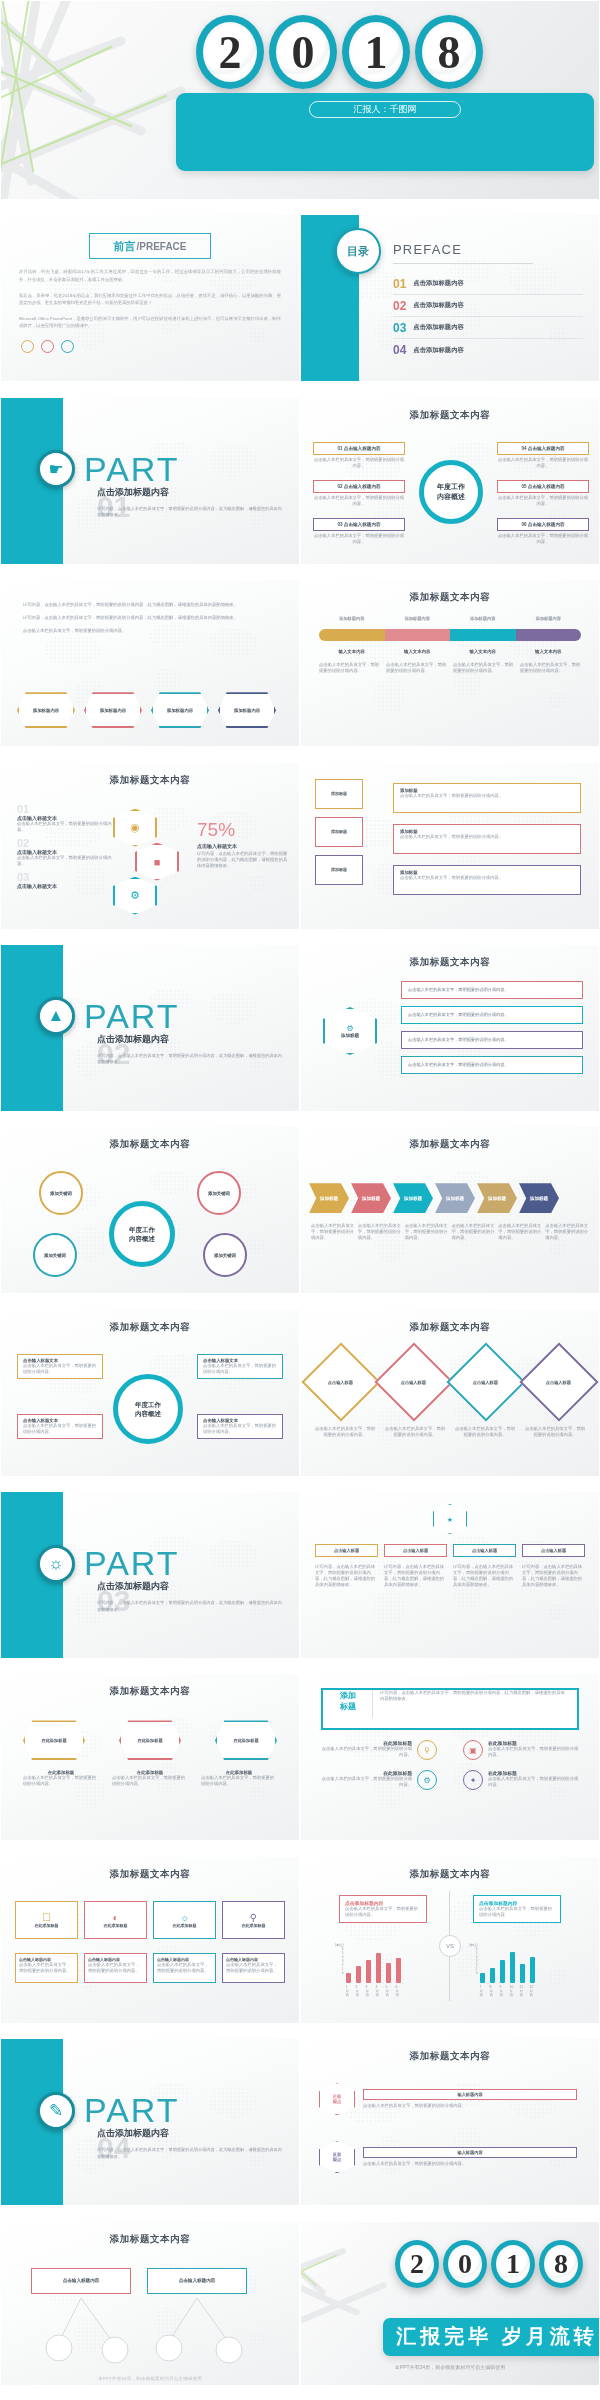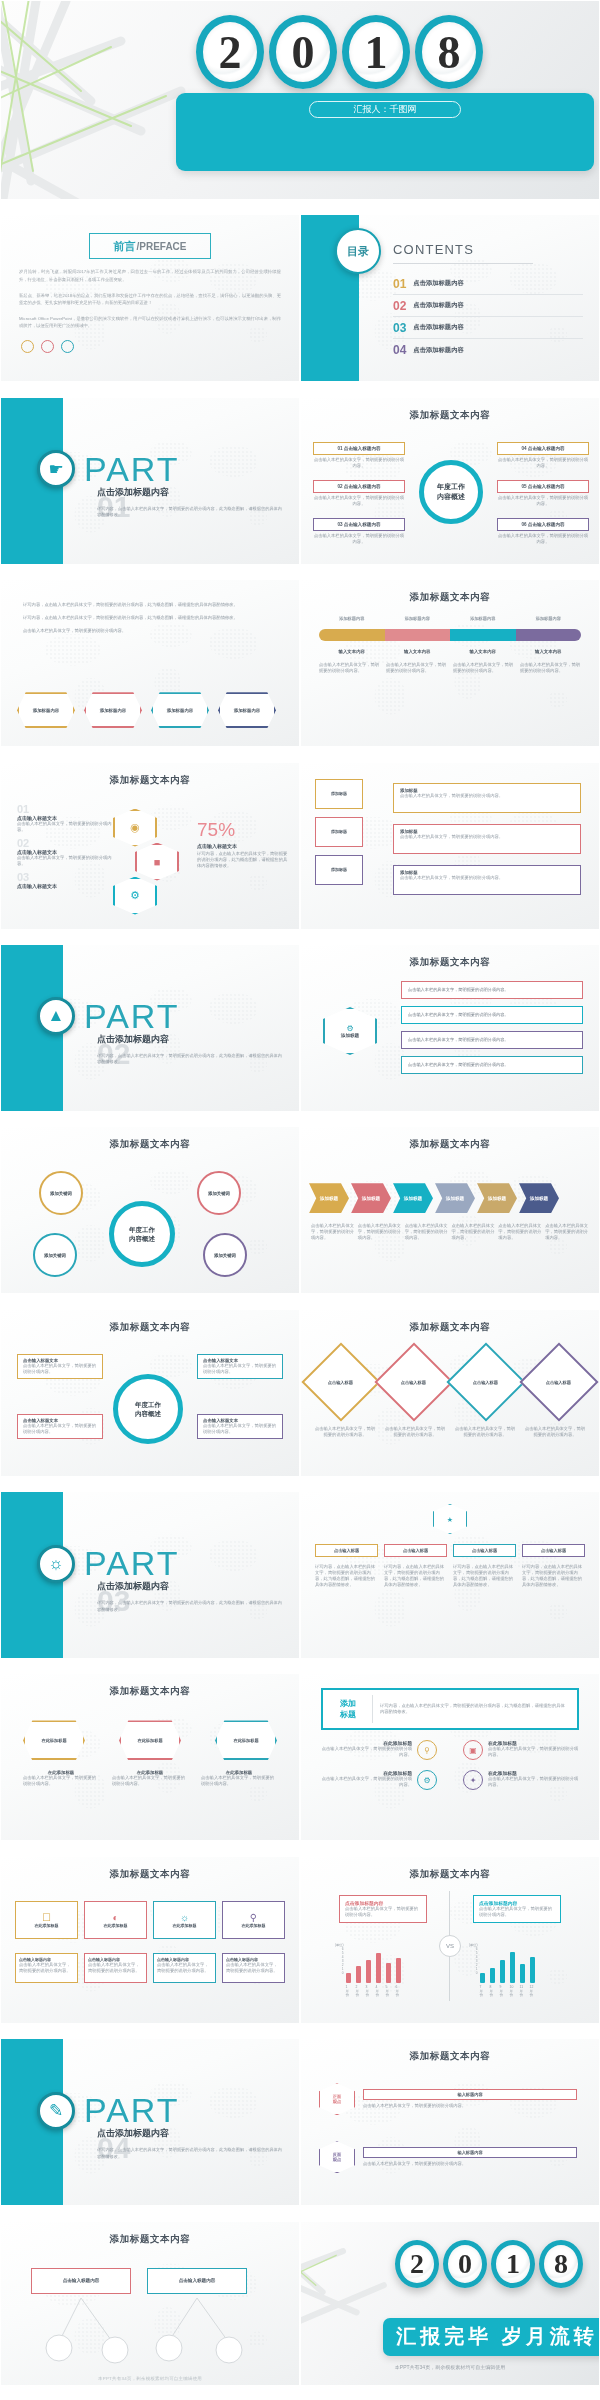--- a/index.html
+++ b/index.html
@@ -183,21 +183,21 @@
       <div class="pdot" style="border-color:#d8ab4e"></div>
       <div class="pdot" style="border-color:#d9737a"></div>
       <div class="pdot" style="border-color:#2aa6b8"></div>
     </div>
   </div>
 
   <div class="slide">
     <div class="map"></div>
     <div class="ct-bar"></div>
     <div class="ct-ring">目录</div>
-    <div class="ct-en">CONTENTS</div>
+    <div class="ct-en">PREFACE</div>
     <div class="ct-line"></div>
     <div class="ct-list">
       <div class="ct-item">
         <span class="ct-no" style="color:#d8ab4e">01</span>
         <span class="ct-tx">点击添加标题内容</span>
       </div>
       <div class="ct-item">
         <span class="ct-no" style="color:#d9737a">02</span>
         <span class="ct-tx">点击添加标题内容</span>
       </div>
@@ -586,21 +586,21 @@
       </div>
       <div style="width:76px">
         <div style="font-size:4.4px;font-weight:bold;color:#4a5560;text-align:center">在此添加标题</div>
         <div class="lbl">点击输入本栏的具体文字，简明扼要的说明分项内容。</div>
       </div>
     </div>
   </div>
 
   <div class="slide">
     <div class="map"></div>
-    <div style="position:absolute;left:20px;top:14px;right:20px;height:42px;border:2px solid #16b0c4;background:#fff;display:flex;align-items:center;padding:0 8px;z-index:3">
+    <div style="position:absolute;left:20px;top:14px;right:20px;height:42px;border:2px solid #16b0c4;background:#fff;display:flex;align-items:flex-start;padding:0 8px;z-index:3">
       <div style="width:34px;font-size:8px;font-weight:bold;color:#16b0c4;line-height:11px;text-align:center">
         <div>添加</div>
         <div>标题</div>
       </div>
       <div style="width:1px;height:28px;background:#dde1e4;margin:0 7px"></div>
       <div class="lbl" style="flex:1">详写内容，点击输入本栏的具体文字，简明扼要的说明分项内容，此为概念图解，请根据您的具体内容酌情修改。</div>
     </div>
     <div style="position:absolute;left:20px;top:66px;right:20px;z-index:3">
       <div style="display:flex;margin-bottom:10px">
         <div style="flex:1;text-align:right;padding-right:5px">

